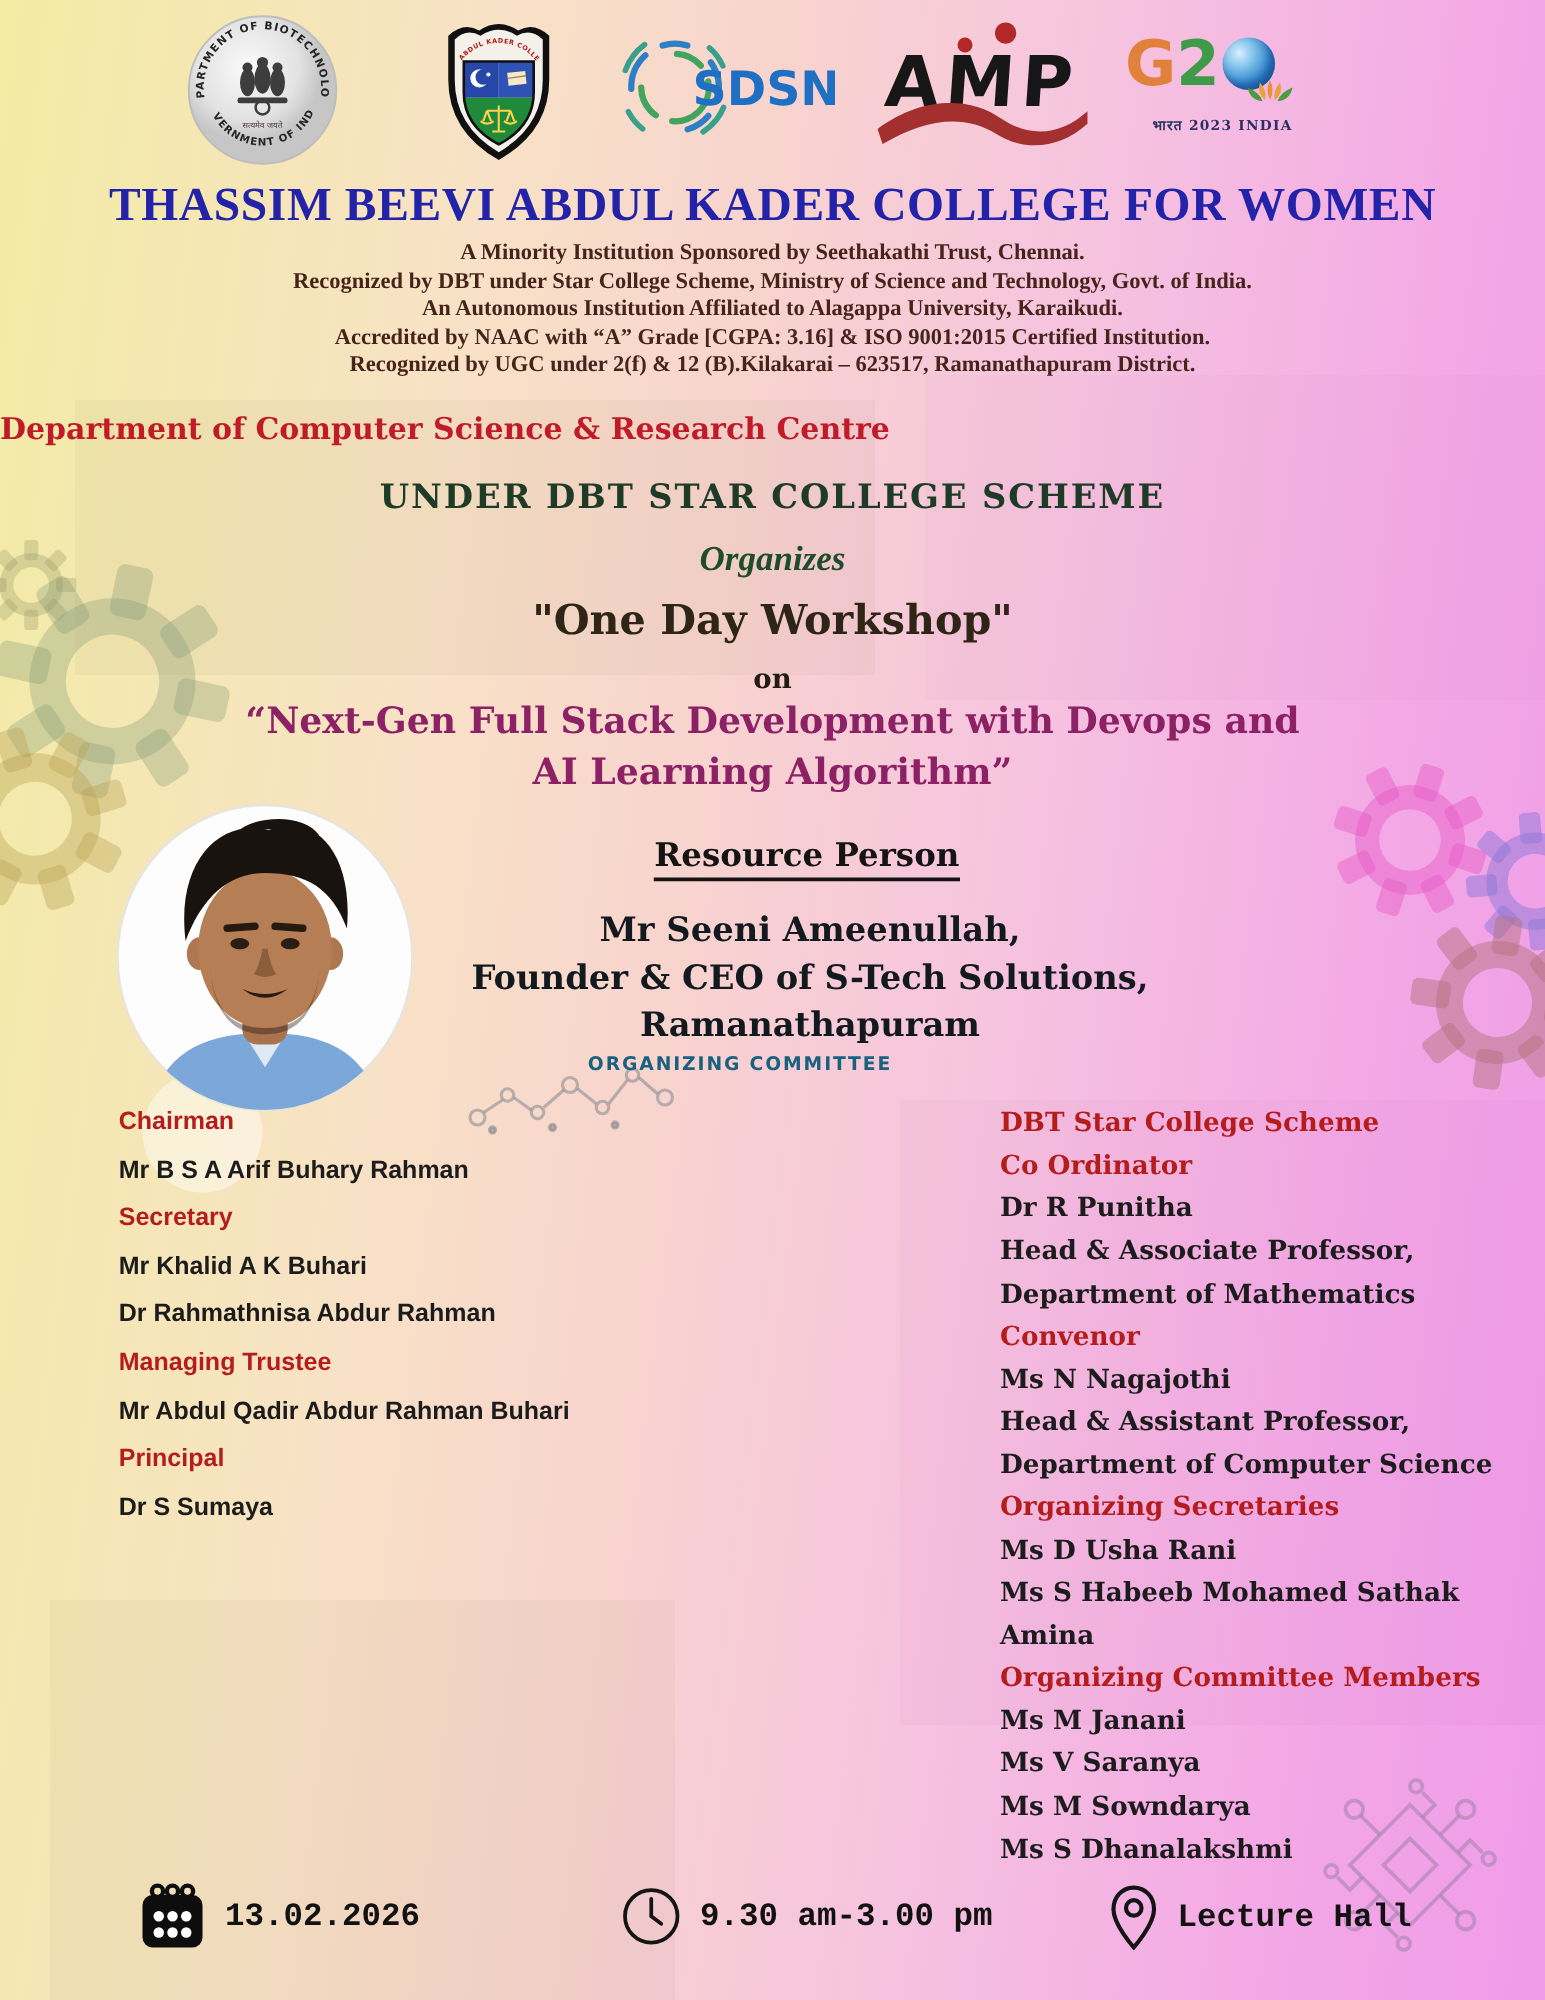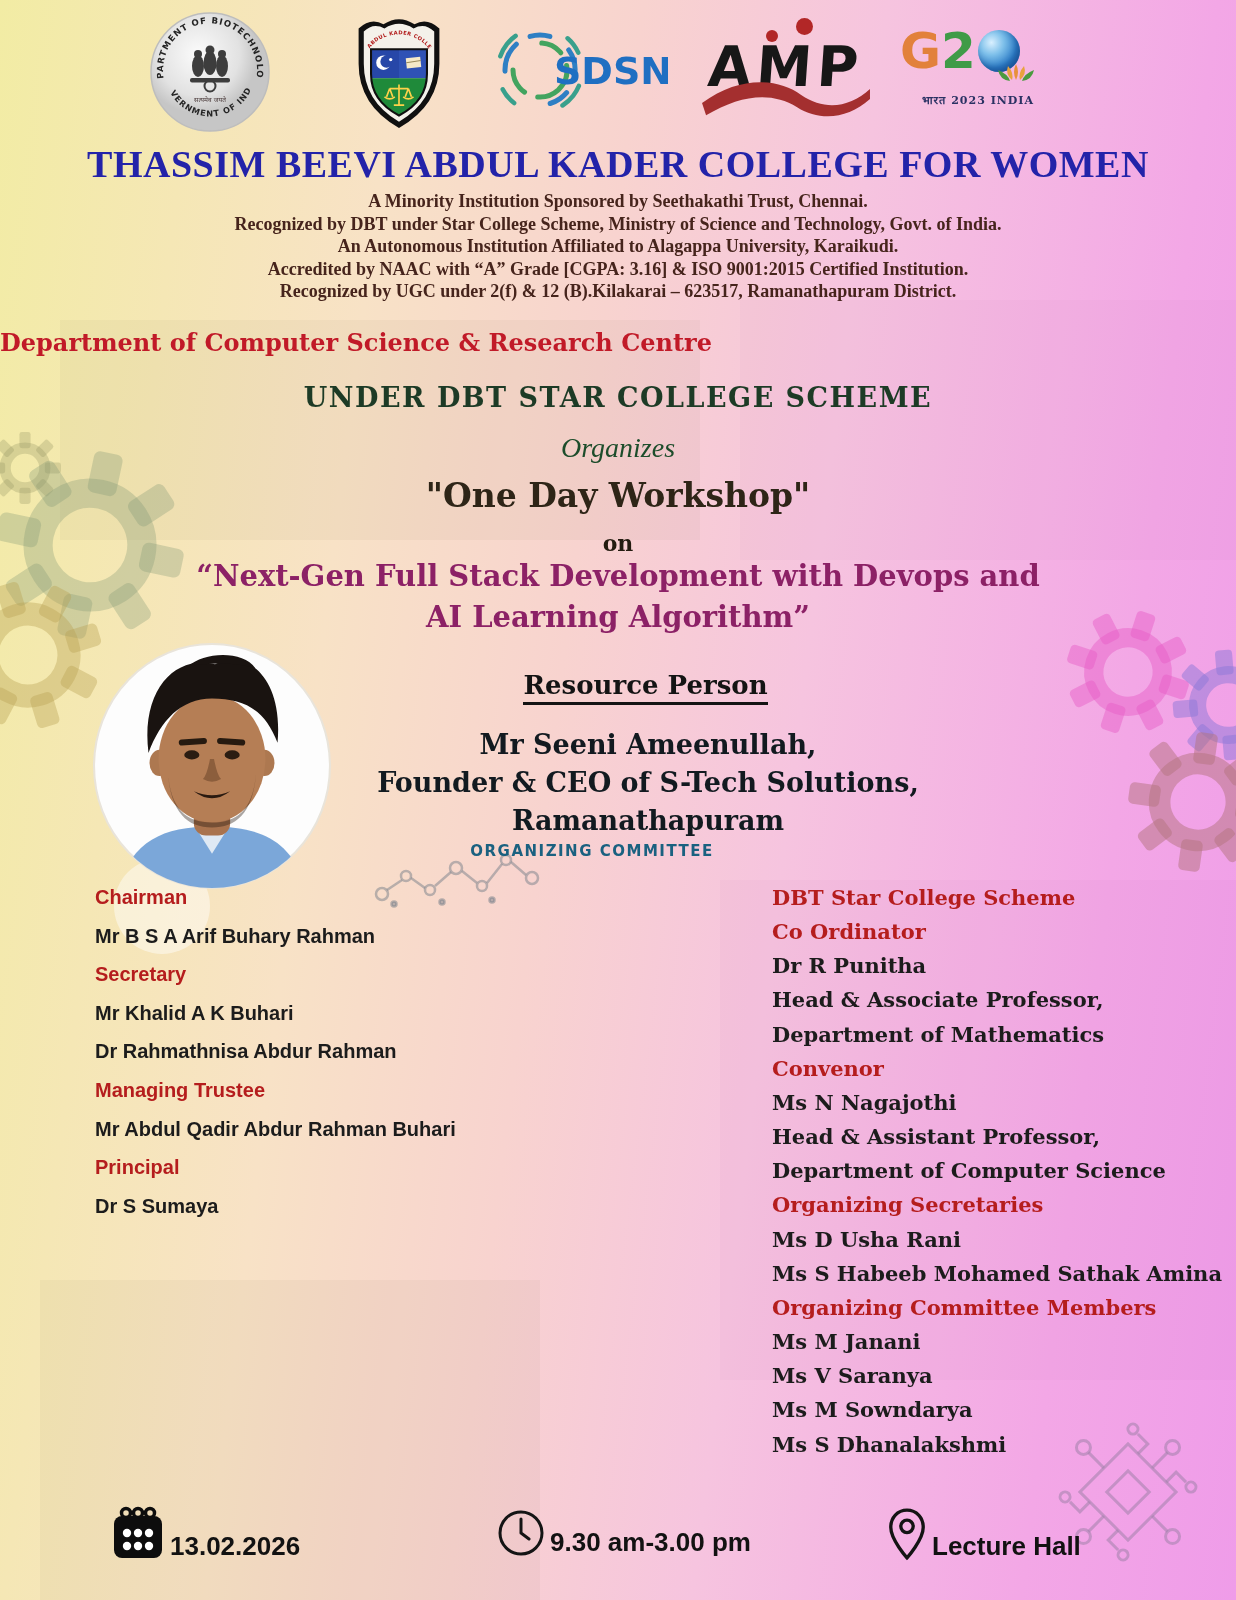--- a/index.html
+++ b/index.html
@@ -40,21 +40,21 @@
     font-family:"Liberation Serif",serif;font-weight:bold;font-size:18px;
     color:#46241c;line-height:22.5px;}
 
   
   .dept-line{position:absolute;left:0;right:0;top:328px;text-align:left;
     font-family:"DejaVu Serif",serif;font-weight:bold;font-size:24px;color:#c11a28;}
   .scheme-line{position:absolute;left:0;right:0;top:382px;text-align:center;
     font-family:"DejaVu Serif",serif;font-weight:bold;font-size:27px;
     letter-spacing:1.5px;color:#1d3b26;}
   .organizes-line{position:absolute;left:0;right:0;top:432px;text-align:center;
-    font-family:"Liberation Serif",serif;font-style:italic;font-weight:normal;
+    font-family:"Liberation Serif",serif;font-style:italic;font-weight:bold;
     font-size:28px;color:#1d4d2b;}
   .workshop-line{position:absolute;left:0;right:0;top:476px;text-align:center;
     font-family:"DejaVu Serif",serif;font-weight:bold;font-size:33px;color:#2e2517;}
   .on-line{position:absolute;left:0;right:0;top:530px;text-align:center;
     font-family:"DejaVu Serif",serif;font-weight:bold;font-size:22px;color:#241c10;}
   .topic-lines{position:absolute;left:0;right:0;top:556px;text-align:center;
     font-family:"DejaVu Serif",serif;font-weight:bold;font-size:29px;
     color:#8c2166;line-height:41px;}
 
   
@@ -66,29 +66,29 @@
     font-family:"DejaVu Serif",serif;font-weight:bold;font-size:27px;
     color:#121a20;line-height:38px;}
 
   
   .committee-heading{position:absolute;left:0;width:1184px;top:842px;text-align:center;
     font-family:"DejaVu Sans",sans-serif;font-weight:bold;font-size:15px;
     letter-spacing:1.5px;color:#1a6180;}
   .committee-left{position:absolute;left:95px;top:878px;}
   .committee-left div{line-height:38.6px;font-family:Liberation Sans, sans-serif;
     font-weight:bold;font-size:20px;}
-  .committee-right{position:absolute;left:772px;top:881px;}
+  .committee-right{position:absolute;left:800px;top:881px;}
   .committee-right div{line-height:34.15px;font-family:"DejaVu Serif",serif;
     font-weight:bold;font-size:21px;}
   .role{color:#b51d1d;}
   .name{color:#1c1c1c;}
 
   
-  .footer-item{position:absolute;display:flex;align-items:flex-end;gap:4px;
-    font-family:Liberation Sans, sans-serif;font-weight:bold;font-size:26px;color:#121212;}
+  .footer-item{position:absolute;display:flex;align-items:center;gap:14px;
+    font-family:Liberation Mono, monospace;font-weight:bold;font-size:26px;color:#121212;}
   .footer-date{left:110px;top:1504px;}
   .footer-time{left:496px;top:1508px;}
   .footer-venue{left:886px;top:1506px;}
 </style>
 </head>
 <body>
 
 <div class="poster">
 
   <svg class="bg-decor" viewBox="0 0 1236 1600">

